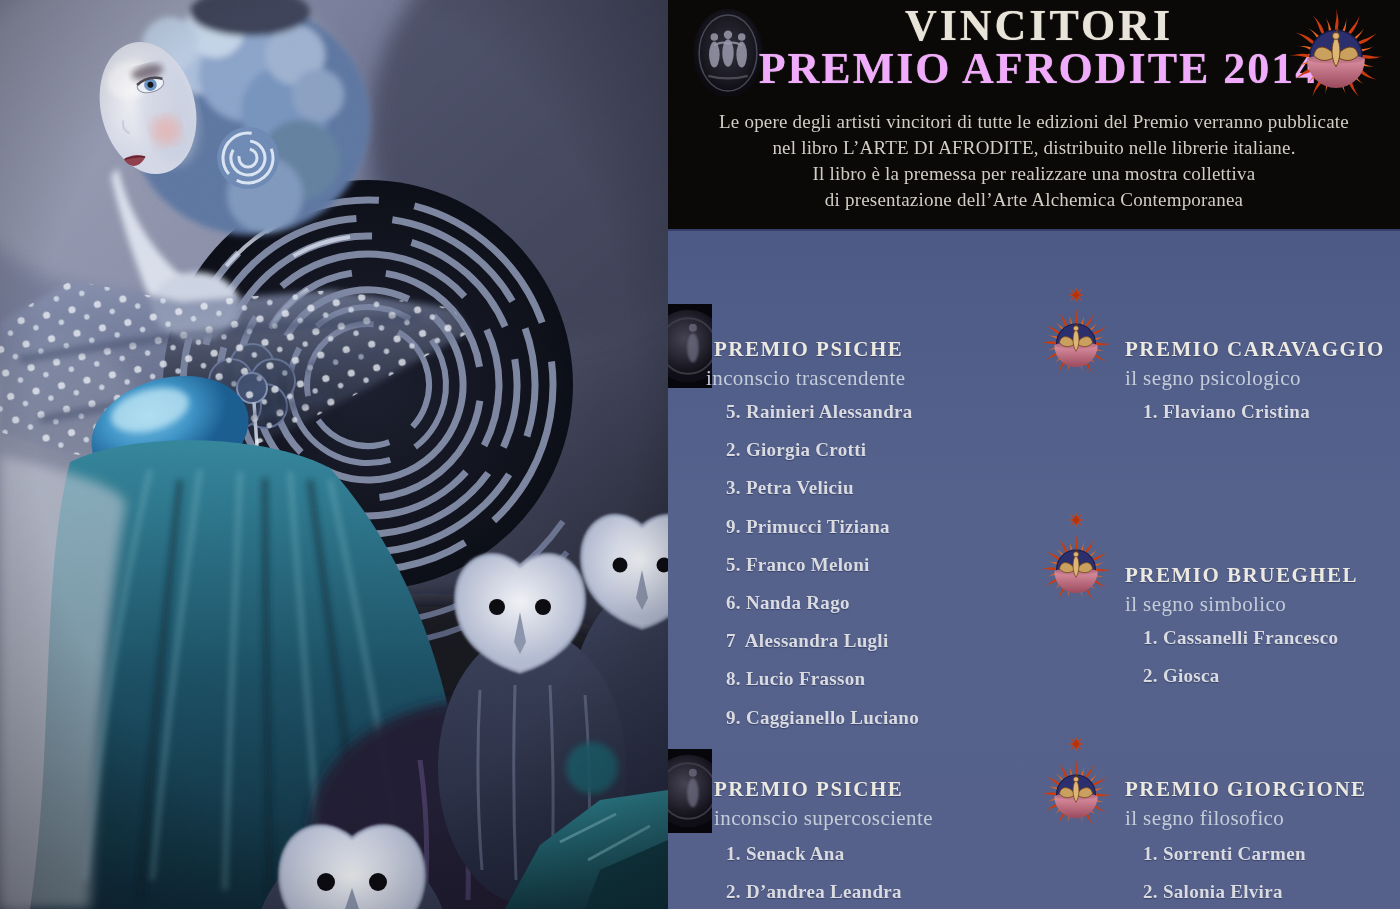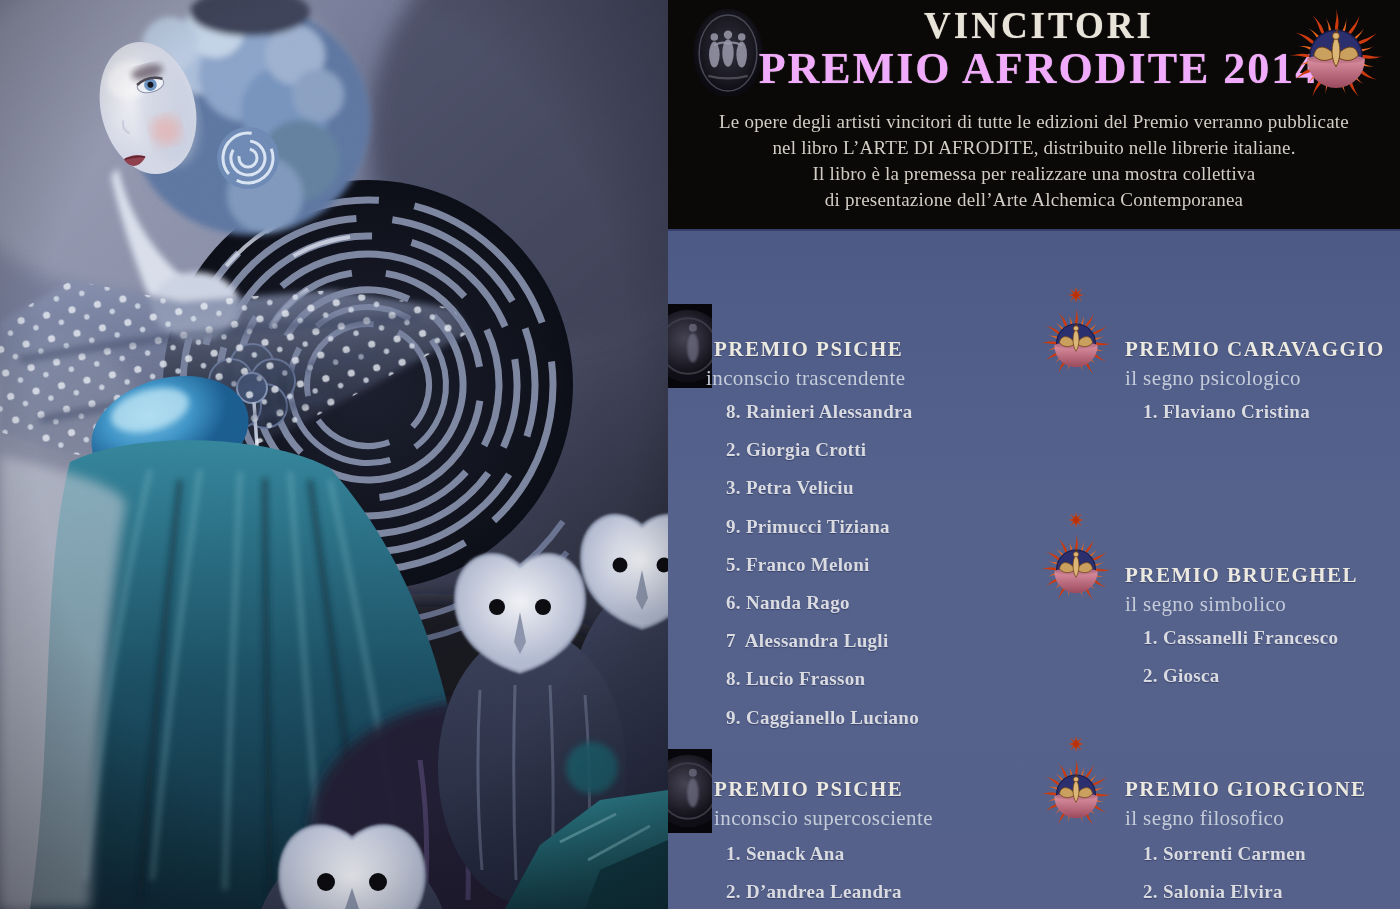--- a/index.html
+++ b/index.html
@@ -3,21 +3,21 @@
 <meta charset="utf-8">
 <style>
   html,body{margin:0;padding:0;background:#000;}
   .stage{position:relative;width:1400px;height:909px;overflow:hidden;background:#0b0808;
          font-family:"Liberation Serif","DejaVu Serif",serif;}
   
   .painting{position:absolute;left:0;top:0;width:668px;height:909px;overflow:hidden;background:#565b74;}
   
   .header{position:absolute;left:668px;top:0;width:732px;height:229px;background:#0b0808;}
   .titles{position:absolute;left:0;right:0;top:6px;text-align:center;padding-left:10px;}
-  .title1{font-weight:700;font-size:37px;letter-spacing:3px;color:#e8e4d9;line-height:40px;text-shadow:0 0 1px #9a968c;}
+  .title1{font-weight:700;font-size:44px;letter-spacing:3px;color:#e8e4d9;line-height:40px;text-shadow:0 0 1px #9a968c;}
   .title2{font-weight:700;font-size:44px;letter-spacing:2px;color:#f0abfc;line-height:46px;text-shadow:0 0 1px #9a968c;}
   .intro{position:absolute;left:14px;right:14px;top:109px;text-align:center;}
   .intro div{font-size:19px;line-height:26px;color:#d2cec5;letter-spacing:.2px;}
   .cameo-hdr{position:absolute;left:22px;top:4px;width:76px;height:98px;}
   .phx-hdr{position:absolute;left:615px;top:8px;width:106px;height:106px;}
   
   .panel{position:absolute;left:668px;top:229px;width:732px;height:680px;
          background:linear-gradient(180deg,#49558987 0%,#4d5a86 0%,#55628c 40%,#55618a 100%);
          border-top:2px solid #353f69;box-sizing:border-box;}
   .sec-title{position:absolute;font-weight:700;font-size:21px;letter-spacing:1.5px;color:#ece9e1;white-space:nowrap;text-shadow:0 1px 1px #3a4468;}
@@ -380,21 +380,21 @@
   </div>
 
   <div class="panel">
 
     <svg class="medsq" style="top:71px" viewBox="0 0 46 88">
         <use href="#medsq"></use>
       </svg>
     <div class="sec-title" style="left:46px;top:106px">PREMIO PSICHE</div>
     <div class="sec-sub" style="left:38px;top:135px">inconscio trascendente</div>
     <ul class="winners" style="left:58px;top:170px">
-      <li>8. Rainieri Alessandra</li>
+      <li>5. Rainieri Alessandra</li>
       <li>2. Giorgia Crotti</li>
       <li>3. Petra Veliciu</li>
       <li>9. Primucci Tiziana</li>
       <li>5. Franco Meloni</li>
       <li>6. Nanda Rago</li>
       <li>7  Alessandra Lugli</li>
       <li>8. Lucio Frasson</li>
       <li>9. Caggianello Luciano</li>
     </ul>
 

